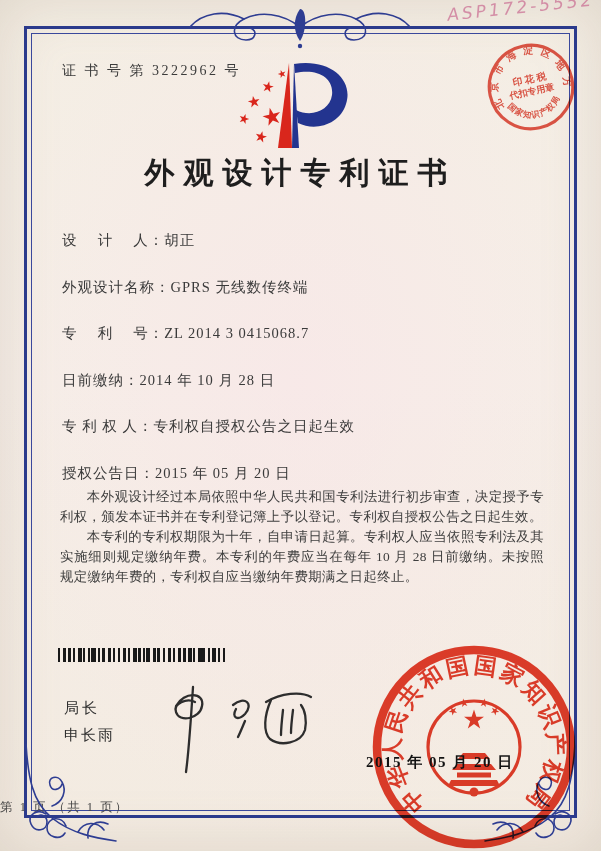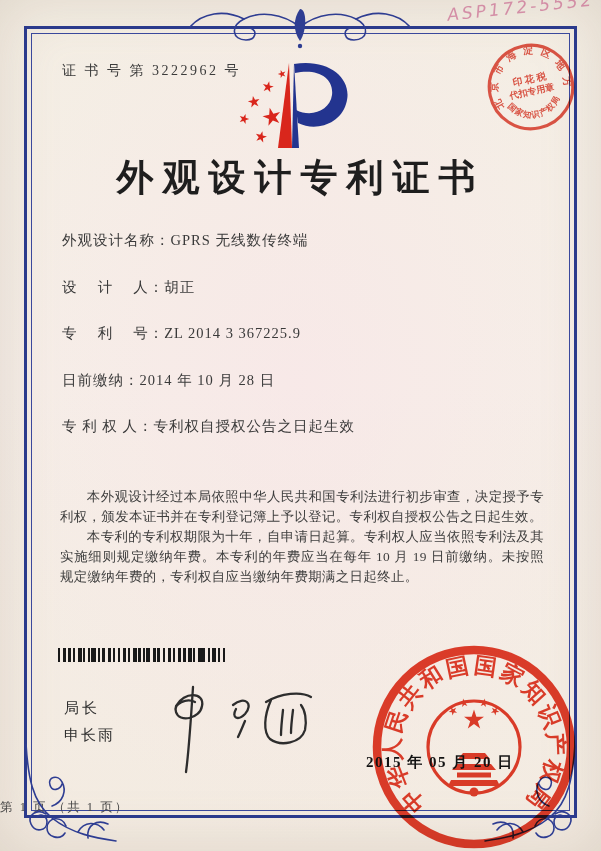--- a/index.html
+++ b/index.html
@@ -12,21 +12,21 @@
     box-shadow: inset 0 0 60px rgba(150,130,115,0.22);
   }
   .abs{position:absolute;}
   .frame-outer{left:24px;top:26px;width:553px;height:792px;border:3px solid #2b3a8c;box-sizing:border-box;}
   .frame-inner{left:31px;top:33px;width:539px;height:778px;border:1px solid #3a489c;box-sizing:border-box;}
   .handnote{right:6px;top:-3px;font-size:17px;color:rgba(203,112,148,0.75);
     transform:rotate(-6deg);font-style:italic;letter-spacing:3px;
     font-family:"DejaVu Sans",sans-serif;z-index:6;}
   .certno{left:62px;top:62px;font-size:14px;letter-spacing:2.5px;color:#3b3b3b;text-align:right;}
   .logo{left:232px;top:60px;width:140px;height:92px;}
-  .title{left:0;top:153px;width:601px;text-align:center;font-size:37px;font-weight:bold;
+  .title{left:0;top:153px;width:601px;text-align:center;font-size:30px;font-weight:bold;
     letter-spacing:9px;color:#1e1e1e;}
   .taxstamp{left:480px;top:36px;width:102px;height:102px;opacity:.85;mix-blend-mode:multiply;z-index:5;}
   .fields{left:62px;top:231px;width:490px;}
   .field-row{height:20px;margin-bottom:26.5px;font-size:14.5px;color:#3a3a3a;letter-spacing:1px;white-space:nowrap;}
   .field-label{color:#3a3a3a;}
   .field-value{color:#3a3a3a;}
   .bodytext{left:60px;top:487px;width:484px;font-size:13.4px;line-height:20px;
     color:#3e3e3e;text-align:justify;letter-spacing:0.4px;}
   .bodytext p{margin:0;text-indent:2em;}
   .barcode{left:58px;top:648px;width:170px;height:14px;
@@ -124,39 +124,42 @@
       </text>
       <text x="55" y="50" text-anchor="middle" font-size="10.5" font-weight="bold">印 花 税</text>
       <text x="55" y="63" text-anchor="middle" font-size="9.8" font-weight="bold">代扣专用章</text>
     </g>
   </svg>
 
   <div class="abs title">外观设计专利证书</div>
 
   <div class="abs fields">
     <div class="field-row">
+      <span class="field-label">设　 计　 人：</span><span class="field-value">胡正</span>
+    </div>
+    <div class="field-row">
       <span class="field-label">外观设计名称：</span><span class="field-value">GPRS 无线数传终端</span>
     </div>
     <div class="field-row">
-      <span class="field-label">设　 计　 人：</span><span class="field-value">胡正</span>
-    </div>
-    <div class="field-row">
-      <span class="field-label">专　 利　 号：</span><span class="field-value">ZL 2014 3 367225.9</span>
+      <span class="field-label">专　 利　 号：</span><span class="field-value">ZL 2014 3 0415068.7</span>
     </div>
     <div class="field-row">
       <span class="field-label">日前缴纳：</span><span class="field-value">2014 年 10 月 28 日</span>
     </div>
     <div class="field-row">
       <span class="field-label">专 利 权 人：</span><span class="field-value">专利权自授权公告之日起生效</span>
+    </div>
+    <div class="field-row">
+      <span class="field-label">授权公告日：</span><span class="field-value">2015 年 05 月 20 日</span>
     </div>
   </div>
 
   <div class="abs bodytext">
     <p>本外观设计经过本局依照中华人民共和国专利法进行初步审查，决定授予专利权，颁发本证书并在专利登记簿上予以登记。专利权自授权公告之日起生效。</p>
-    <p>本专利的专利权期限为十年，自申请日起算。专利权人应当依照专利法及其实施细则规定缴纳年费。本专利的年费应当在每年 10 月 19 日前缴纳。未按照规定缴纳年费的，专利权自应当缴纳年费期满之日起终止。</p>
+    <p>本专利的专利权期限为十年，自申请日起算。专利权人应当依照专利法及其实施细则规定缴纳年费。本专利的年费应当在每年 10 月 28 日前缴纳。未按照规定缴纳年费的，专利权自应当缴纳年费期满之日起终止。</p>
   </div>
 
   <div class="abs barcode"></div>
 
   <div class="abs signer-title">局长</div>
   <div class="abs signer-name">申长雨</div>
 
   <svg class="abs signature" viewBox="0 0 185 96">
     <g stroke="#2d2d2d" stroke-width="2.3" fill="none" stroke-linecap="round" stroke-linejoin="round">
       <path d="M28,26 C36,11 57,12 54,26 C52,39 31,43 28,32 C25,23 39,18 47,22"></path>

